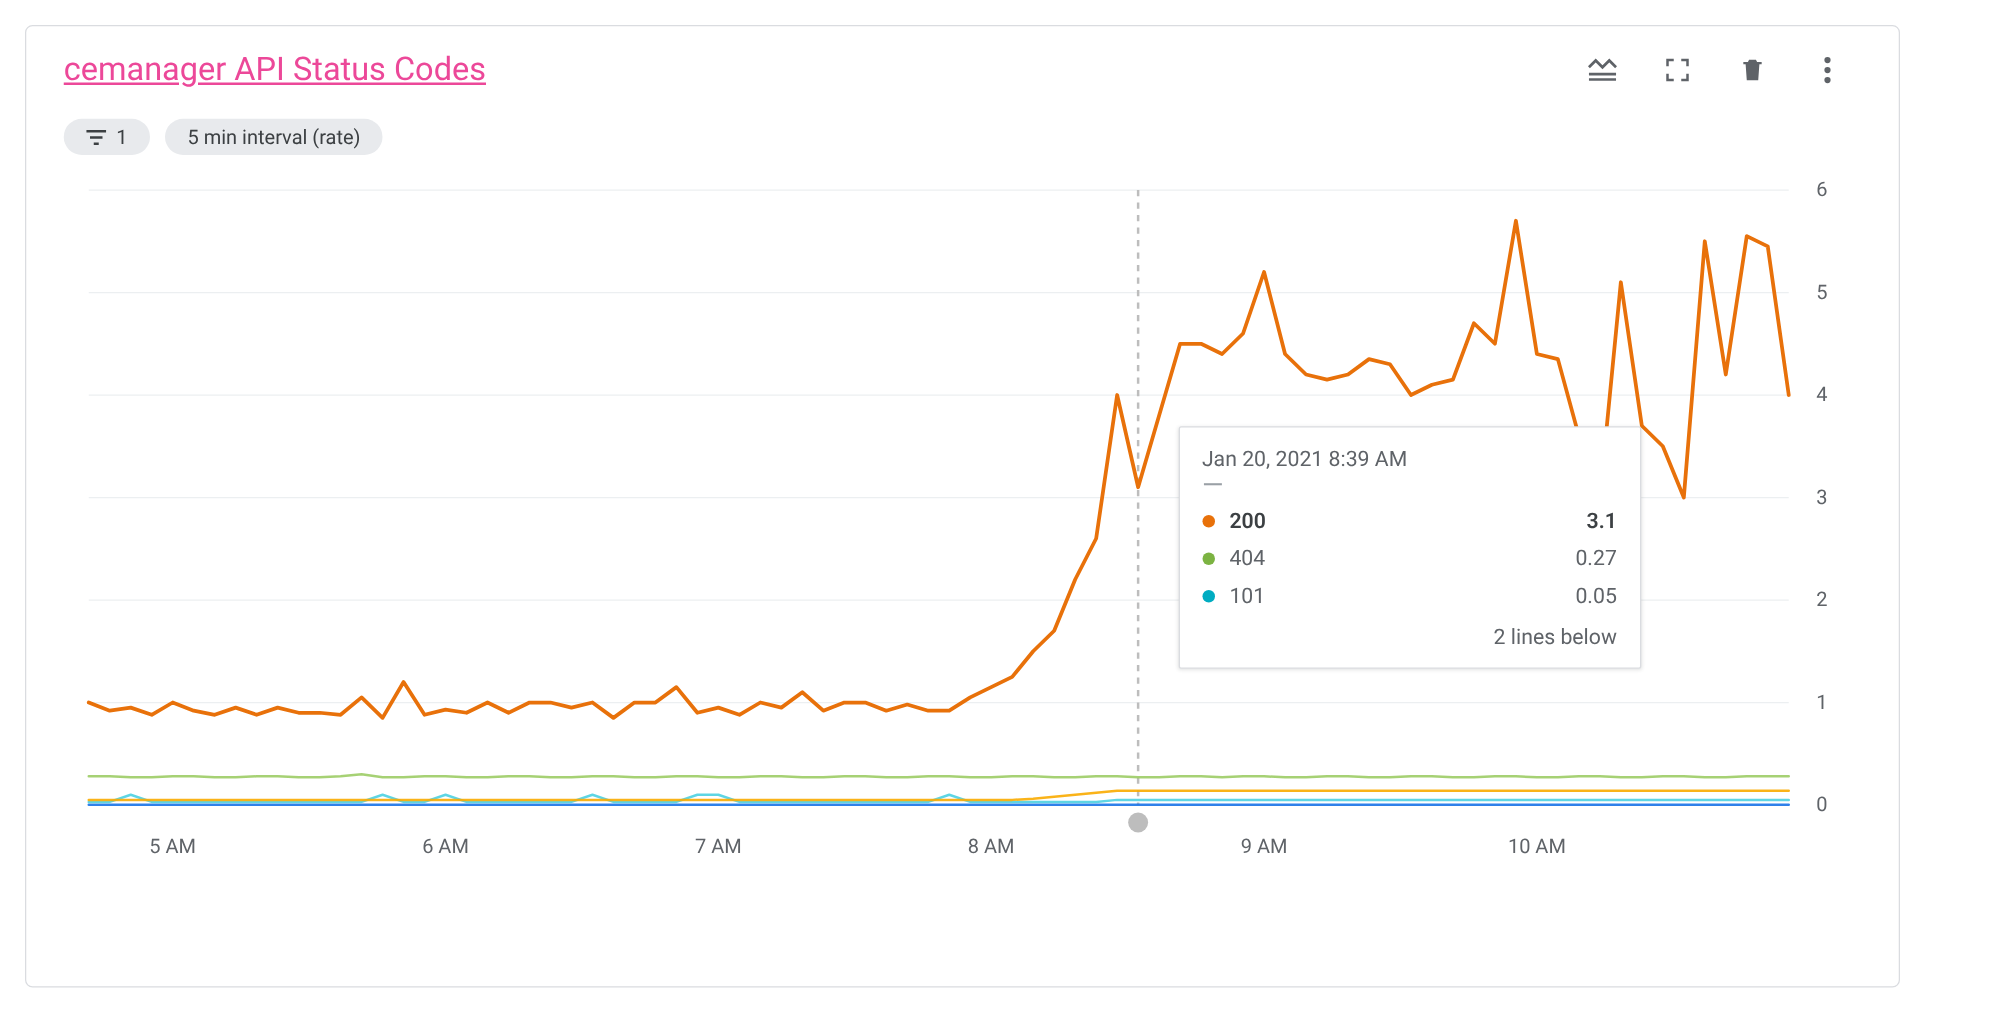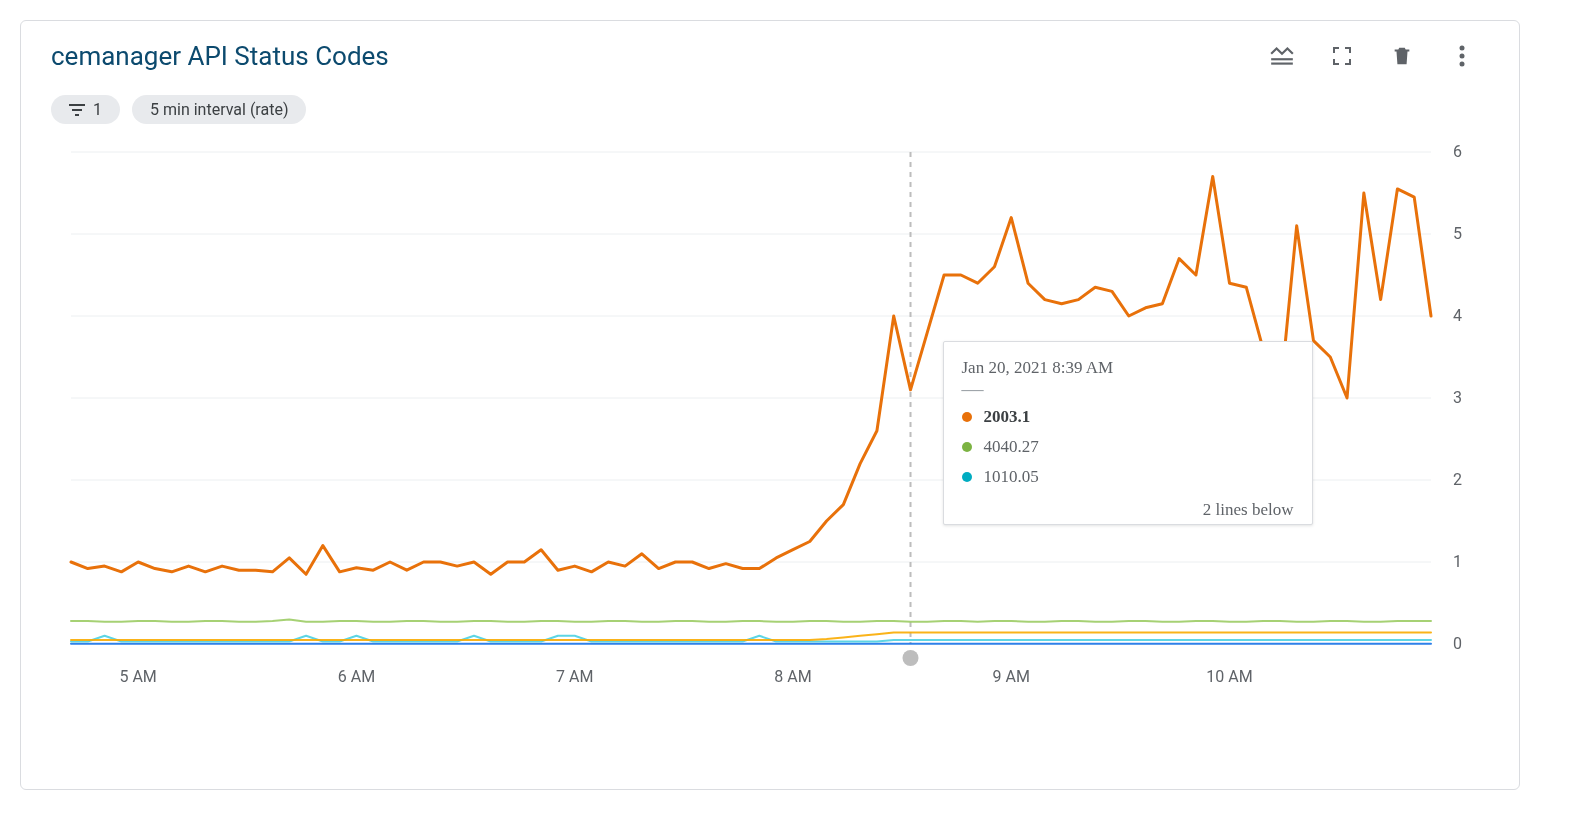--- a/index.html
+++ b/index.html
@@ -7,42 +7,42 @@
     font-family:Roboto,"Helvetica Neue",Arial,sans-serif;
     background:#fff; color:#202124;
     padding:20px; font-size:14px;
   }
   .card {
     border:1px solid #dadce0; border-radius:6px;
     width:1500px; height:770px; padding:20px 30px 24px 30px;
     position:relative;
   }
   .header { display:flex; align-items:center; justify-content:space-between; }
-  .title { font-size:26px; font-weight:400; color:#0c4a6e; }
+  .title { font-size:26px; font-weight:400; color:#ec4899;text-decoration:underline; }
   .actions { display:flex; gap:34px; align-items:center; color:#5f6368; padding-right:14px; }
   .icon-btn { width:26px; height:26px; display:flex; align-items:center; justify-content:center; cursor:pointer; }
   .chips { display:flex; gap:12px; margin-top:24px; }
   .chip {
     display:inline-flex; align-items:center; gap:8px;
     background:#e8eaed; color:#3c4043;
     padding:5px 18px; border-radius:18px; font-size:16px;
     cursor:pointer;
   }
   .filter-ico { display:inline-flex; }
   .chart-wrap { position:relative; margin-top:20px; height:560px; }
   svg { display:block; }
   .cursor { stroke:#bdbdbd; stroke-width:2; stroke-dasharray:5 5; }
   .cursor-dot { fill:#bdbdbd; }
   .tooltip {
     position:absolute; background:#fff; border:1px solid #dadce0;
     border-radius:2px; box-shadow:0 1px 3px rgba(60,64,67,.15);
-    padding:16px 18px 4px 18px; width:370px;
-    font-size:17px; color:#5f6368;font-family:Liberation Serif, serif;
+    padding:16px 18px 14px 18px; width:370px;
+    font-size:17px; color:#5f6368;
   }
-  .tt-row { display:flex; align-items:center; padding:5px 0; }
+  .tt-row { display:flex; align-items:center; justify-content:space-between; padding:5px 0; }
   .tt-left { display:flex; align-items:center; gap:12px; }
   .dot { width:10px; height:10px; border-radius:50%; flex:none; }
   .tt-head { margin-bottom:6px; }
   .tt-dash { color:#9aa0a6; margin:2px 0 8px 0; font-size:22px; line-height:10px; }
   .tt-below { margin-top:8px;text-align:right; }
   .bold { font-weight:600; color:#3c4043; }
 </style>
 </head>
 <body>
 

